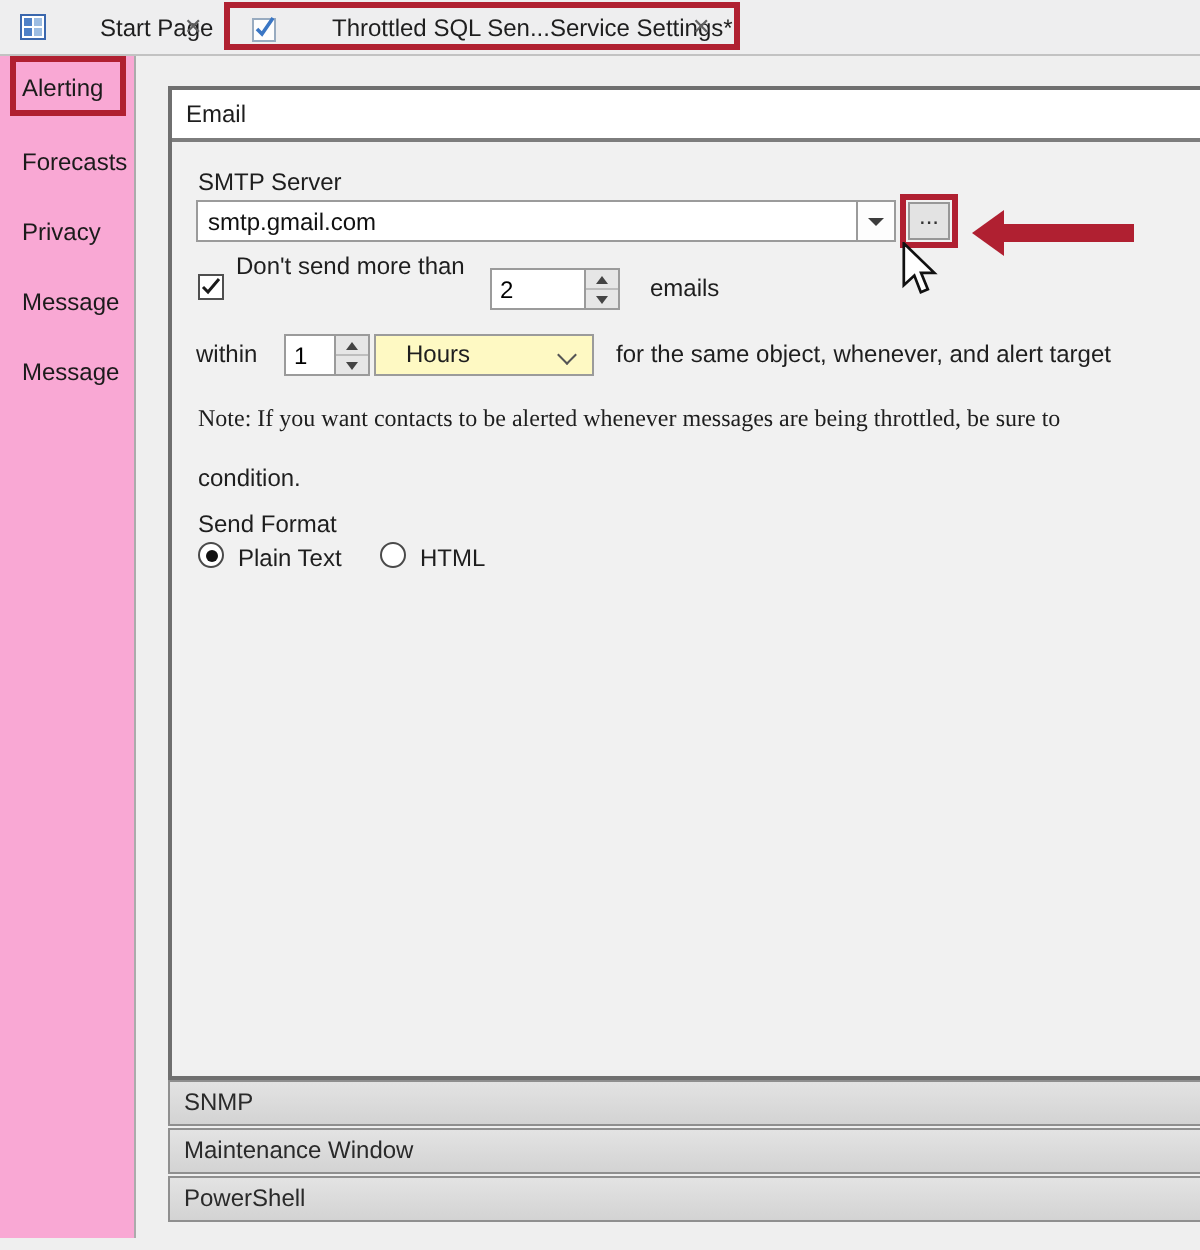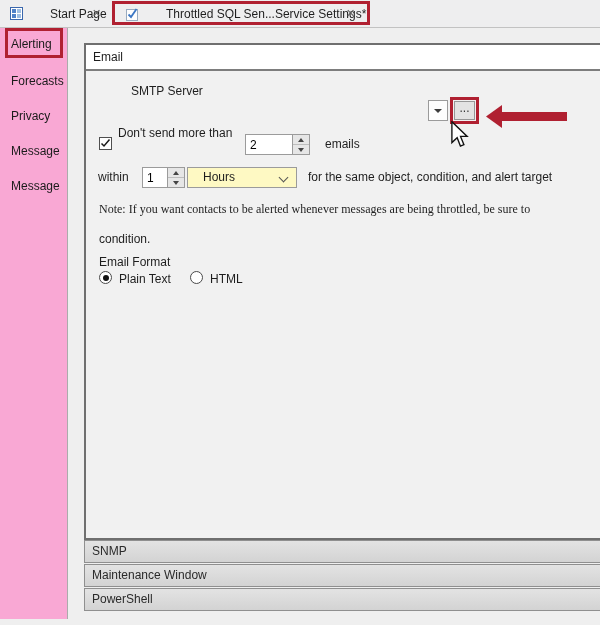--- a/index.html
+++ b/index.html
@@ -100,21 +100,22 @@
     <div class="side-item" style="top:116px;">Message</div>
     <div class="side-item" style="top:151px;">Message</div>
   </div>
 
   <div class="ann" style="left:5px;top:28px;width:58px;height:30px;"></div>
 
   <div class="panel">
     <div class="panel-header">Email</div>
   </div>
 
-  <div class="lbl" style="left:99px;top:84px;margin-left:32px;">SMTP Server</div>
+  <div class="lbl" style="left:99px;top:84px;">SMTP Server</div>
+  <input class="txt" style="left: 98px; top: 100px; width: 331px; height: 21px;" readonly="" value="smtp.gmail.com">
   <div class="btn-combo" style="left:428px;top:100px;">
     <span class="tri-down"></span>
   </div>
   <div class="btn-browse">...</div>
 
   <div class="ann" style="left:450px;top:97px;width:29px;height:27px;"></div>
 
   <svg class="overlay" style="left:486px;top:104px;" width="82" height="25">
     <polygon points="0,12.5 16,1 16,24" fill="#b02031"></polygon>
     <rect x="15" y="8" width="66" height="9" fill="#b02031"></rect>
@@ -152,26 +153,26 @@
         </div>
       <div class="spin-b">
           <span class="tri-dn-s"></span>
         </div>
     </div>
   </div>
   <div class="dropdown">
     <span>Hours</span>
     <span class="chev"></span>
   </div>
-  <div class="lbl" style="left:308px;top:170px;">for the same object, condition, and alert target</div>
+  <div class="lbl" style="left:308px;top:170px;">for the same object, whenever, and alert target</div>
 
   <div class="lbl" style="left:99px;top:202px;font-family:Liberation Serif, serif;">Note:  If you want contacts to be alerted whenever messages are being throttled, be sure to</div>
   <div class="lbl" style="left:99px;top:232px;">condition.</div>
 
-  <div class="lbl" style="left:99px;top:255px;">Email Format</div>
+  <div class="lbl" style="left:99px;top:255px;">Send Format</div>
   <div class="radio sel" style="left:99px;top:271px;"></div>
   <div class="lbl" style="left:119px;top:272px;">Plain Text</div>
   <div class="radio" style="left:190px;top:271px;"></div>
   <div class="lbl" style="left:210px;top:272px;">HTML</div>
 
   <div class="section" style="top:540px;">SNMP</div>
   <div class="section" style="top:564px;">Maintenance Window</div>
   <div class="section" style="top:588px;">PowerShell</div>
 
 </div>

